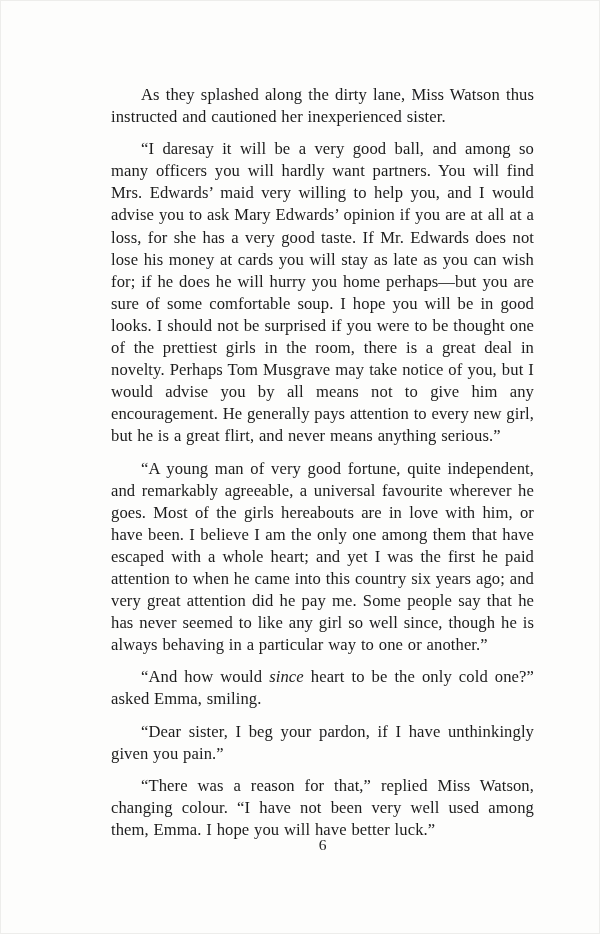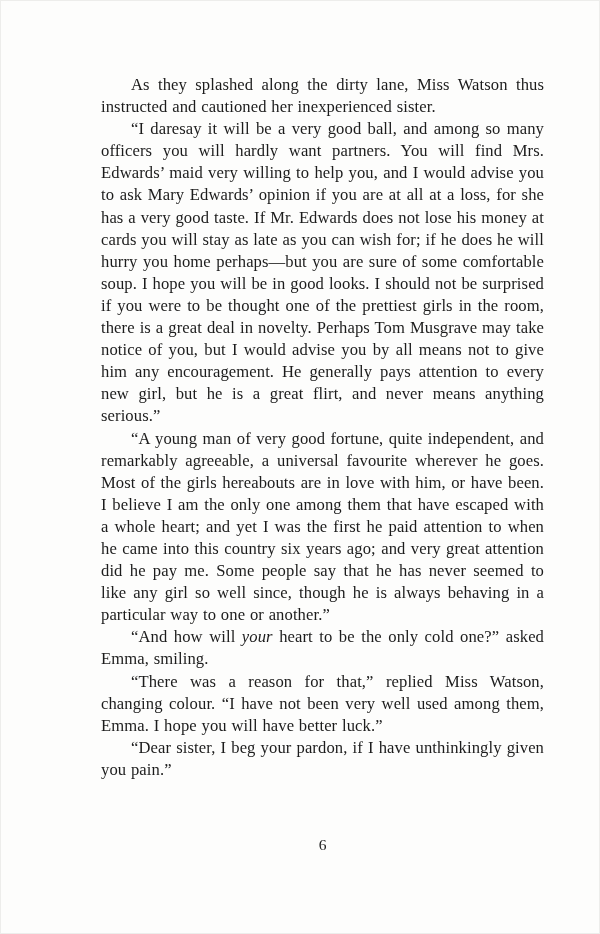--- a/index.html
+++ b/index.html
@@ -22,21 +22,21 @@
     border: 1px solid #ededeb;
     box-sizing: border-box;
   }
   .text-column {
     position: absolute;
     left: 100px;
     top: 73px;
     width: 443px;
   }
   .text-column p {
-    margin: 0;
+    margin: 10px;
     padding: 0;
     font-size: 16.6px;
     line-height: 22.1px;
     text-align: justify;
     text-indent: 30px;
     letter-spacing: 0.1px;
     word-spacing: 0.5px;
   }
   .text-column p em {
     font-style: italic;
@@ -52,18 +52,18 @@
   }
 </style>
 </head>
 <body>
 
 <div class="page">
   <div class="text-column">
     <p>As they splashed along the dirty lane, Miss Watson thus instructed and cautioned her inexperienced sister.</p>
     <p>“I daresay it will be a very good ball, and among so many officers you will hardly want partners. You will find Mrs. Edwards’ maid very willing to help you, and I would advise you to ask Mary Edwards’ opinion if you are at all at a loss, for she has a very good taste. If Mr. Edwards does not lose his money at cards you will stay as late as you can wish for; if he does he will hurry you home perhaps—but you are sure of some comfortable soup. I hope you will be in good looks. I should not be surprised if you were to be thought one of the prettiest girls in the room, there is a great deal in novelty. Perhaps Tom Musgrave may take notice of you, but I would advise you by all means not to give him any encouragement. He generally pays attention to every new girl, but he is a great flirt, and never means anything serious.”</p>
     <p>“A young man of very good fortune, quite independent, and remarkably agreeable, a universal favourite wherever he goes. Most of the girls hereabouts are in love with him, or have been. I believe I am the only one among them that have escaped with a whole heart; and yet I was the first he paid attention to when he came into this country six years ago; and very great attention did he pay me. Some people say that he has never seemed to like any girl so well since, though he is always behaving in a particular way to one or another.”</p>
-    <p><span>“And how will </span><em>your</em><span> heart to be the only cold one?” asked Emma, smiling.</span></p>
+    <p><span>“And how would </span><em>since</em><span> heart to be the only cold one?” asked Emma, smiling.</span></p>
+    <p>“Dear sister, I beg your pardon, if I have unthinkingly given you pain.”</p>
     <p>“There was a reason for that,” replied Miss Watson, changing colour. “I have not been very well used among them, Emma. I hope you will have better luck.”</p>
-    <p>“Dear sister, I beg your pardon, if I have unthinkingly given you pain.”</p>
   </div>
   <div class="page-number">6</div>
 </div>
 
 </body></html>

